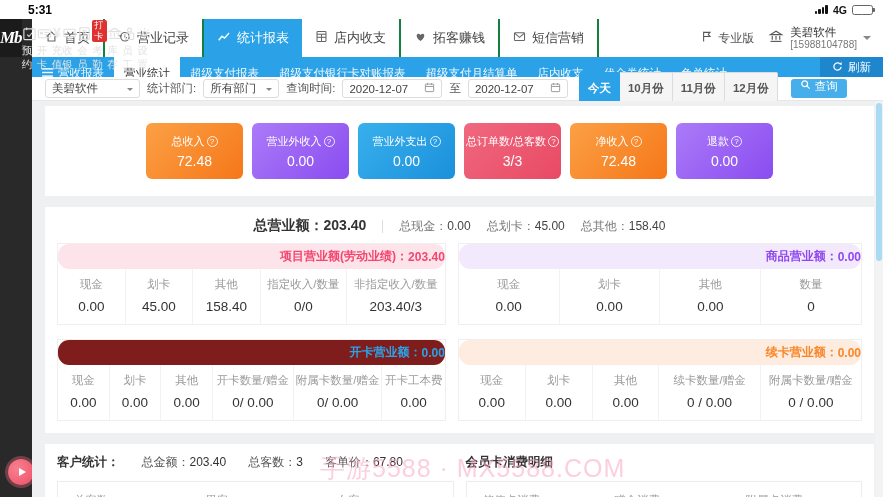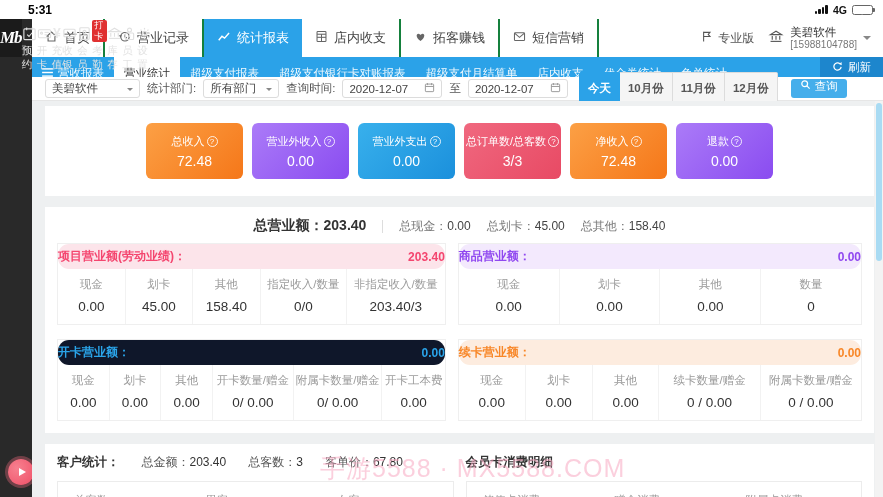--- a/index.html
+++ b/index.html
@@ -78,24 +78,24 @@
   .c-red    { background:linear-gradient(135deg,#f0687f,#e84a64); }
 
   .title-row { display:flex; align-items:center; justify-content:center; gap:16px; padding:10px 0 8px; }
   .t-main { font-size:14px; font-weight:bold; color:#333; }
   .t-div { width:1px; height:13px; background:#ddd; }
   .t-item { font-size:12px; color:#777; }
   .t-item b { color:#444; font-weight:normal; }
 
   .tables { display:grid; grid-template-columns:48.3% 1fr; gap:14px 12px; padding:0 12px 12px; }
   .stable { border:1px solid #efefef; }
-  .st-head { height:25px; display:flex; align-items:center; justify-content:space-between; font-size:12px; font-weight:bold;border-radius:11px; }
+  .st-head { height:25px; display:flex; align-items:center; justify-content:flex-end; font-size:12px; font-weight:bold;border-radius:11px; }
   .th-pink   { background:#fce4ea; color:#f4466f; }
   .th-purple { background:#f3e9fd; color:#9048f0; }
-  .th-blue   { background:#0f172a; color:#2aa4e9; }
+  .th-blue   { background:#7f1d1d; color:#2aa4e9; }
   .th-orange { background:#fdecdf; color:#f88728; }
   .st-row { display:flex; }
   .cell { flex:1; padding:8px 2px 10px; display:flex; flex-direction:column; align-items:center; gap:7px; }
   .cell + .cell { border-left:1px solid #f2f2f2; }
   .cell .ch { font-size:11.5px; color:#9a9a9a; white-space:nowrap; }
   .cell .cv { font-size:13.5px; color:#333; }
 
   .panel-bottom { display:flex; gap:12px; padding:10px 12px 12px; height:160px; }
   .pb-col { flex:1; min-width:0; }
   .pb-title { display:flex; align-items:center; gap:22px; font-size:12px; color:#555; margin-bottom:10px; }

